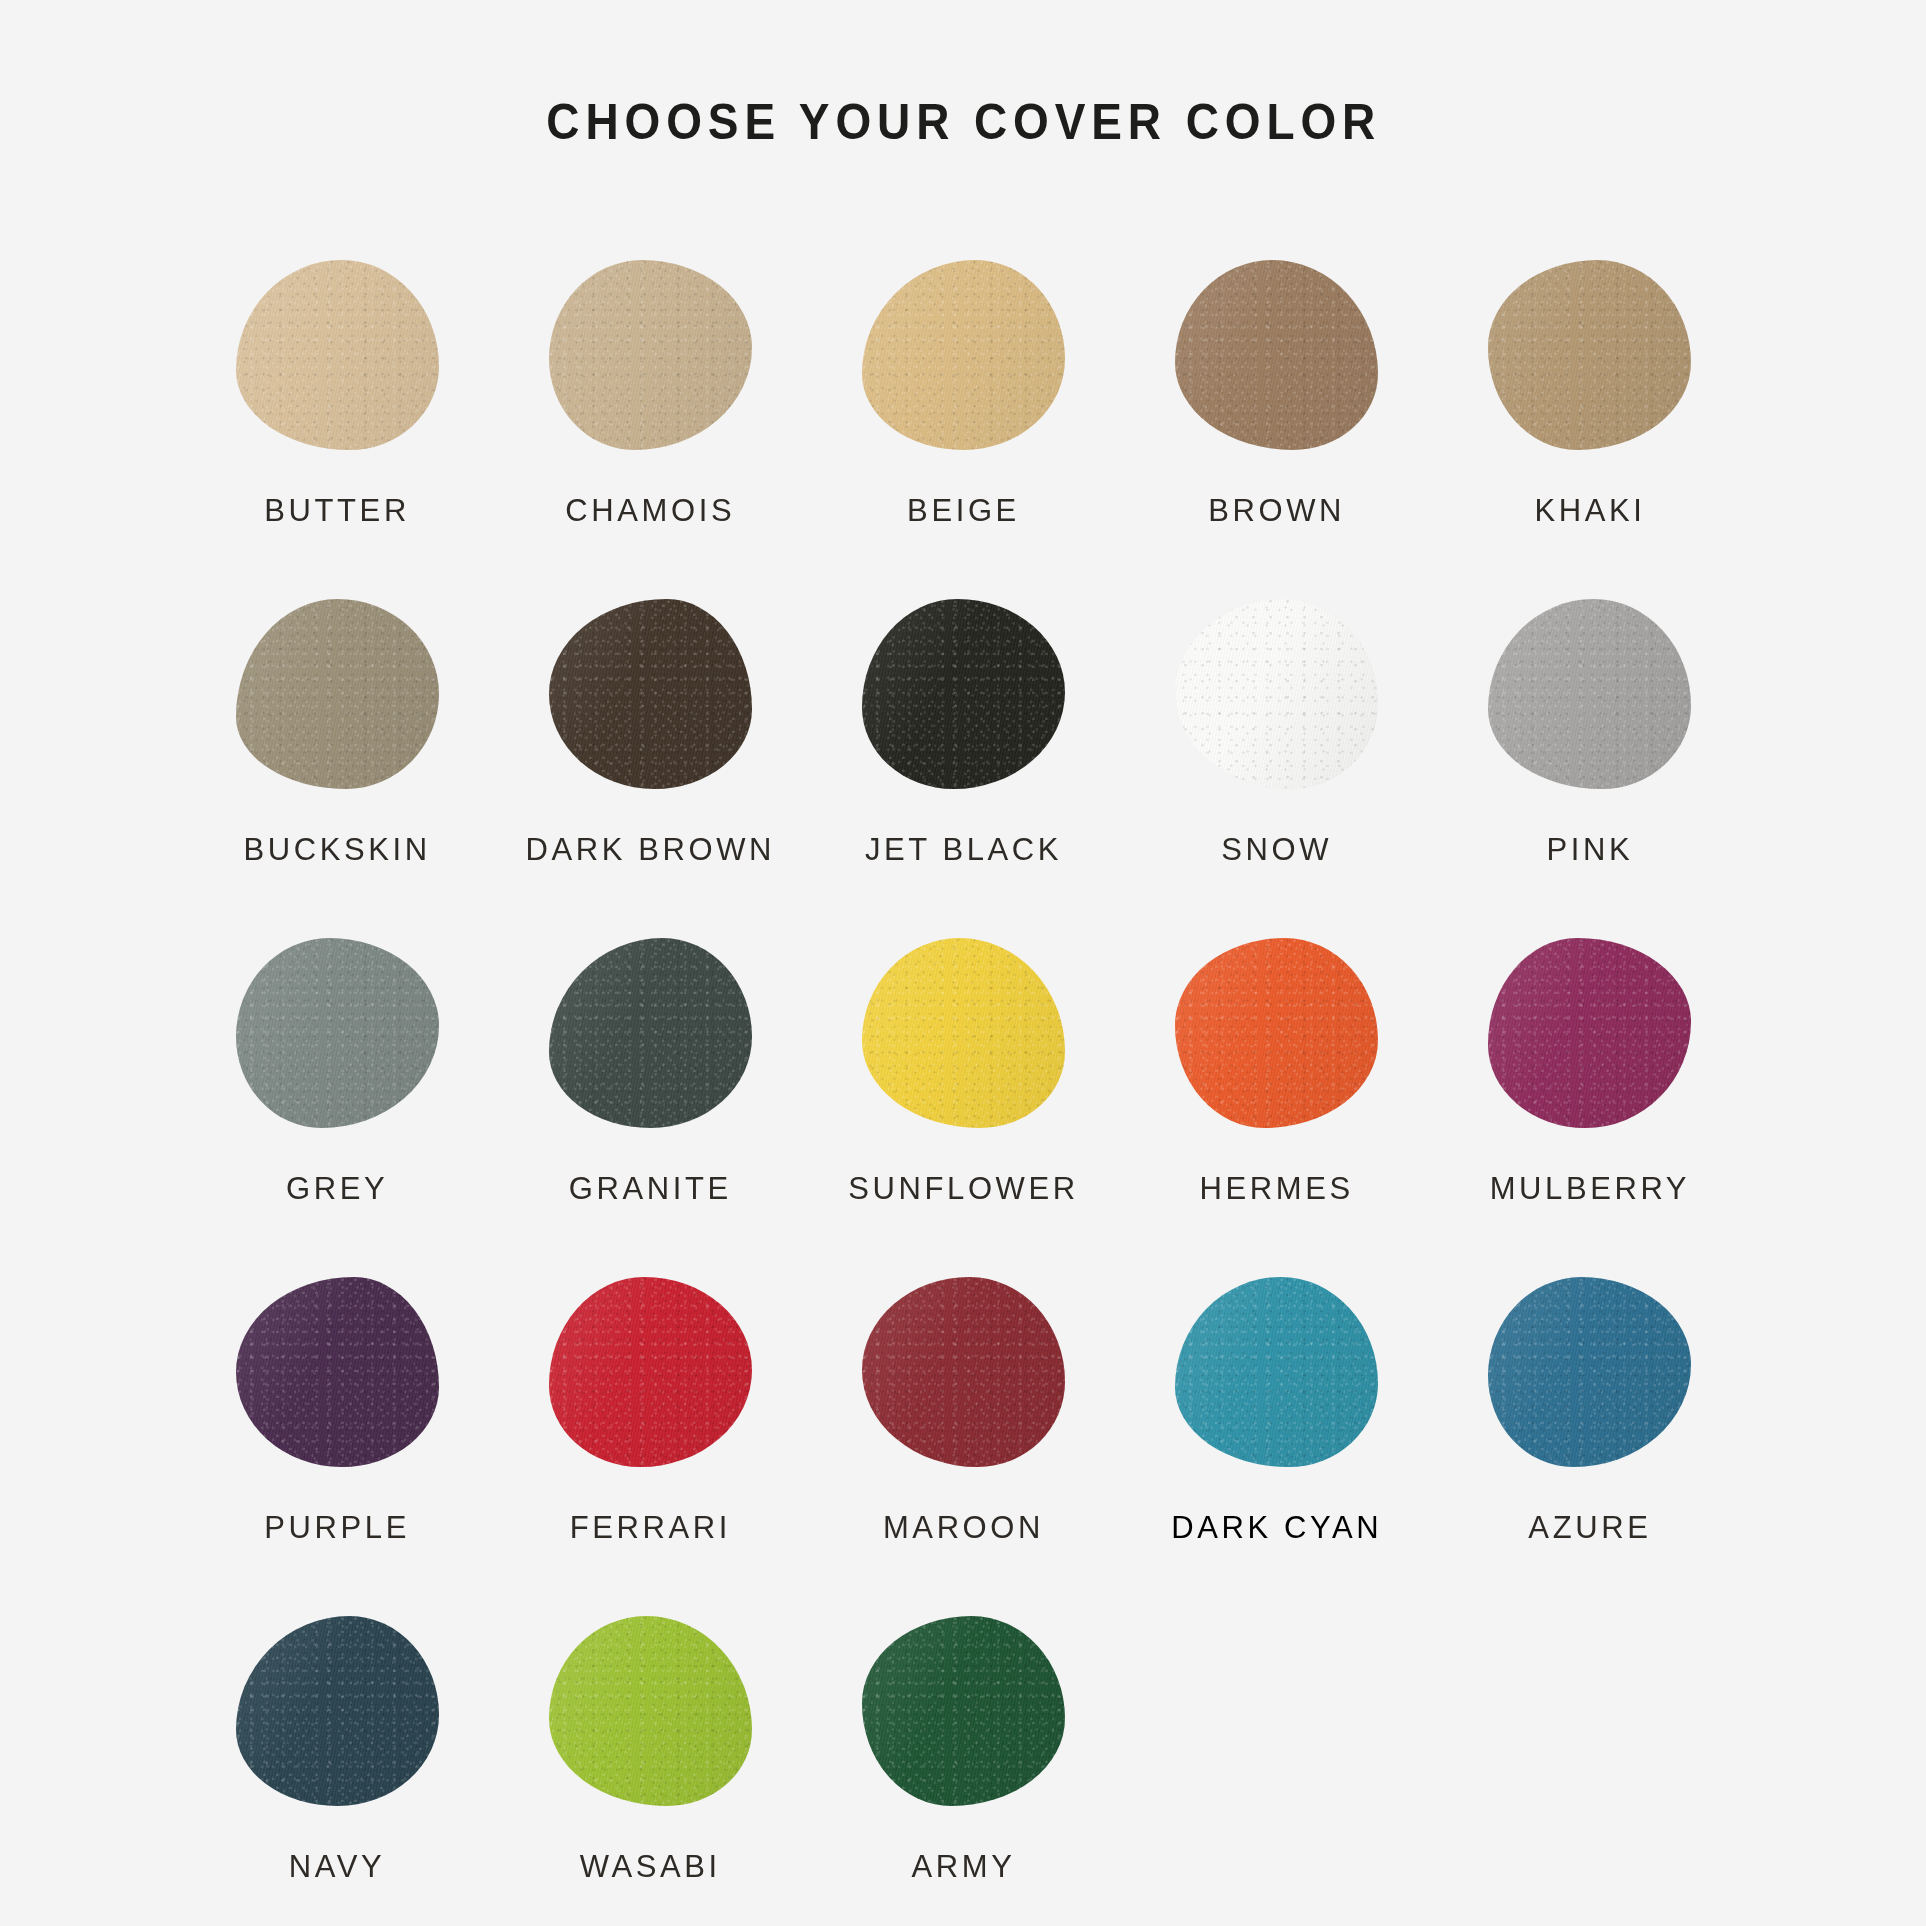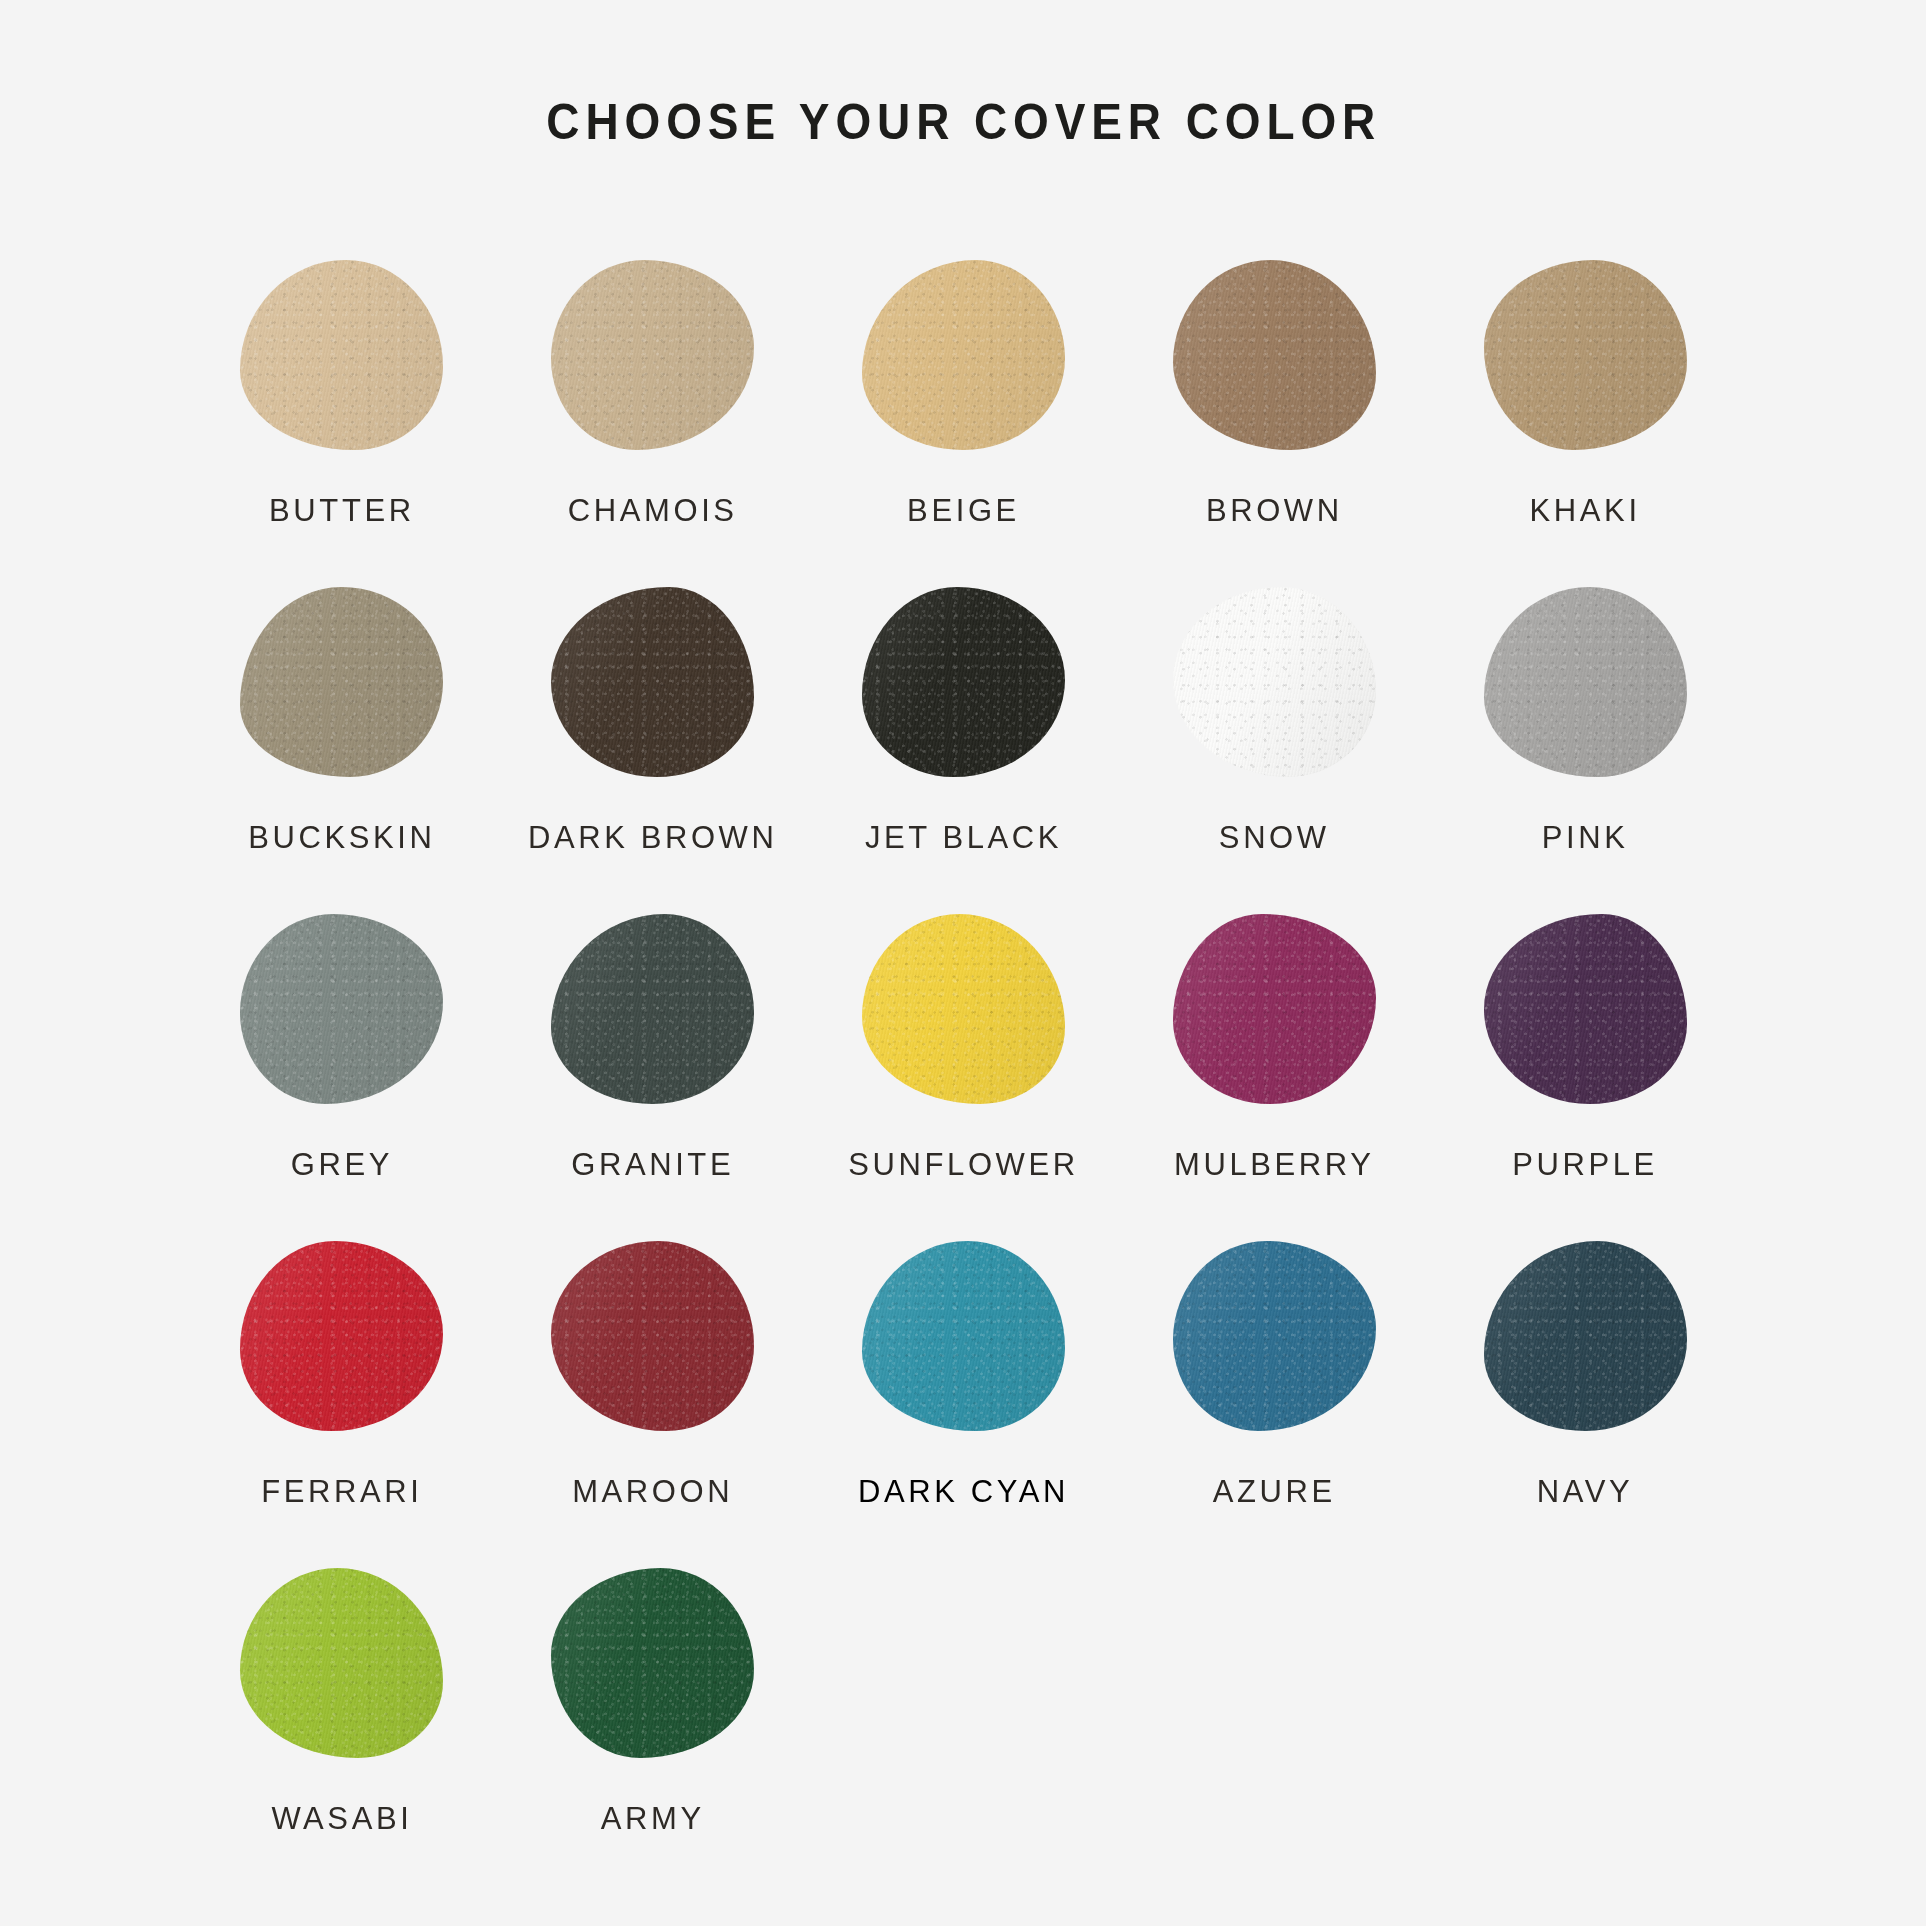--- a/index.html
+++ b/index.html
@@ -40,20 +40,21 @@
 
   
   .swatch-grid {
     margin-top: 91px;
     width: 1554px;
     display: grid;
     grid-template-columns: repeat(5, 1fr);
     grid-auto-rows: 327px;
     column-gap: 0px;
     row-gap: 0px;
+    gap: 12px;
   }
 
   .swatch-cell {
     display: flex;
     flex-direction: column;
     align-items: center;
     justify-content: flex-start;
   }
 
   
@@ -208,20 +209,26 @@
         <div class="swatch-label" style="color: rgb(46, 42, 38);">GRANITE</div>
       </div>
       <div class="swatch-cell">
         <div class="swatch-blob-wrap">
           <div class="swatch-blob" style="background-color: rgb(242, 209, 61); border-radius: 48% 52% 42% 58% / 54% 60% 40% 46%;"></div>
         </div>
         <div class="swatch-label" style="color: rgb(46, 42, 38);">SUNFLOWER</div>
       </div>
       <div class="swatch-cell">
         <div class="swatch-blob-wrap">
+          <div class="swatch-blob" style="background-color: rgb(234, 90, 42); border-radius: 54% 46% 56% 44% / 46% 54%;"></div>
+        </div>
+        <div class="swatch-label" style="color: rgb(46, 42, 38);">HERMES</div>
+      </div>
+      <div class="swatch-cell">
+        <div class="swatch-blob-wrap">
           <div class="swatch-blob" style="background-color: rgb(142, 43, 92); border-radius: 44% 56% 52% 48% / 56% 44%;"></div>
         </div>
         <div class="swatch-label" style="color: rgb(46, 42, 38);">MULBERRY</div>
       </div>
       <div class="swatch-cell">
         <div class="swatch-blob-wrap">
           <div class="swatch-blob" style="background-color: rgb(74, 44, 78); border-radius: 58% 42% 48% 52% / 50% 58% 42% 50%;"></div>
         </div>
         <div class="swatch-label" style="color: rgb(46, 42, 38);">PURPLE</div>
       </div>

